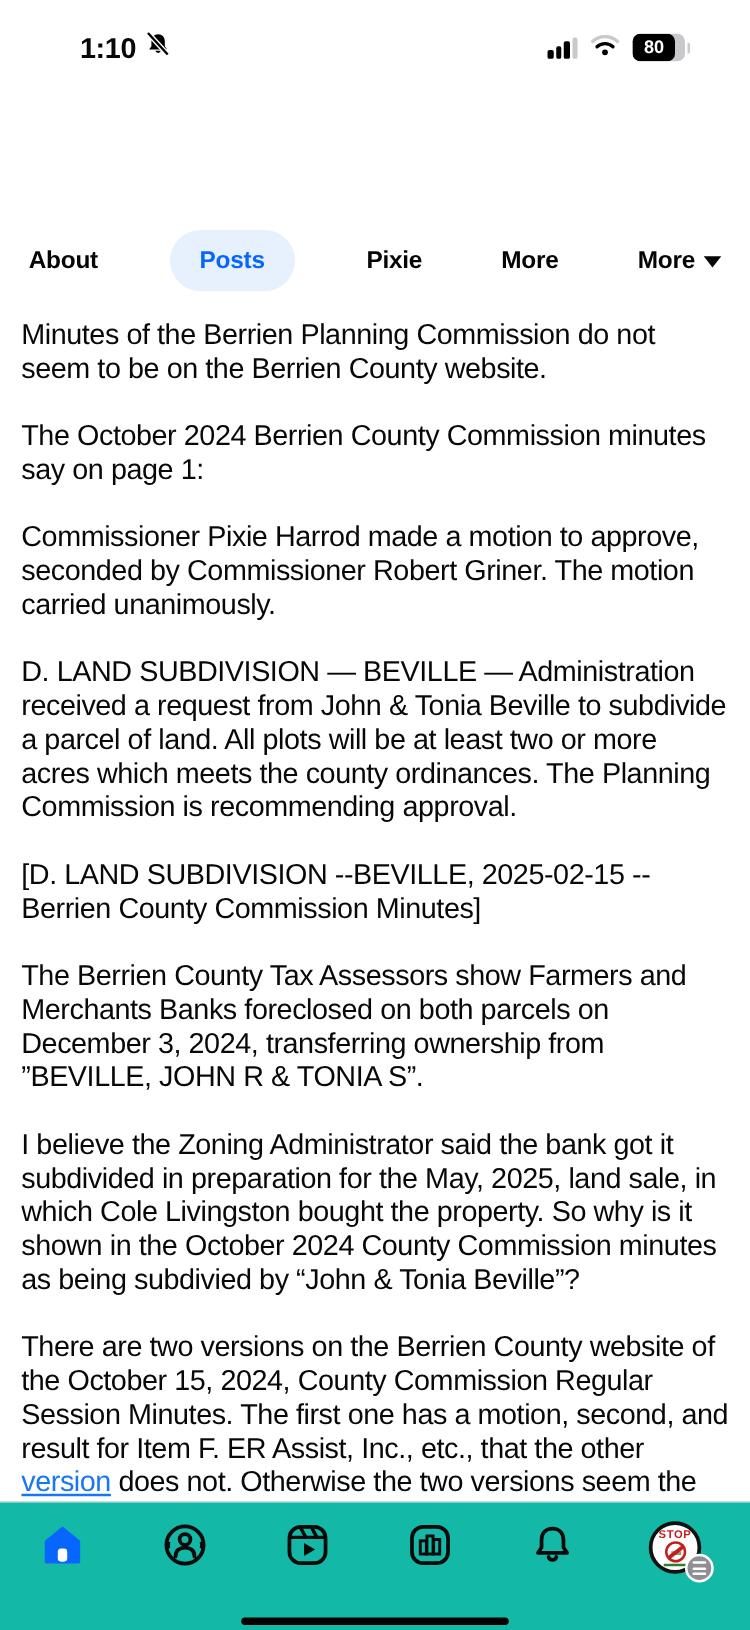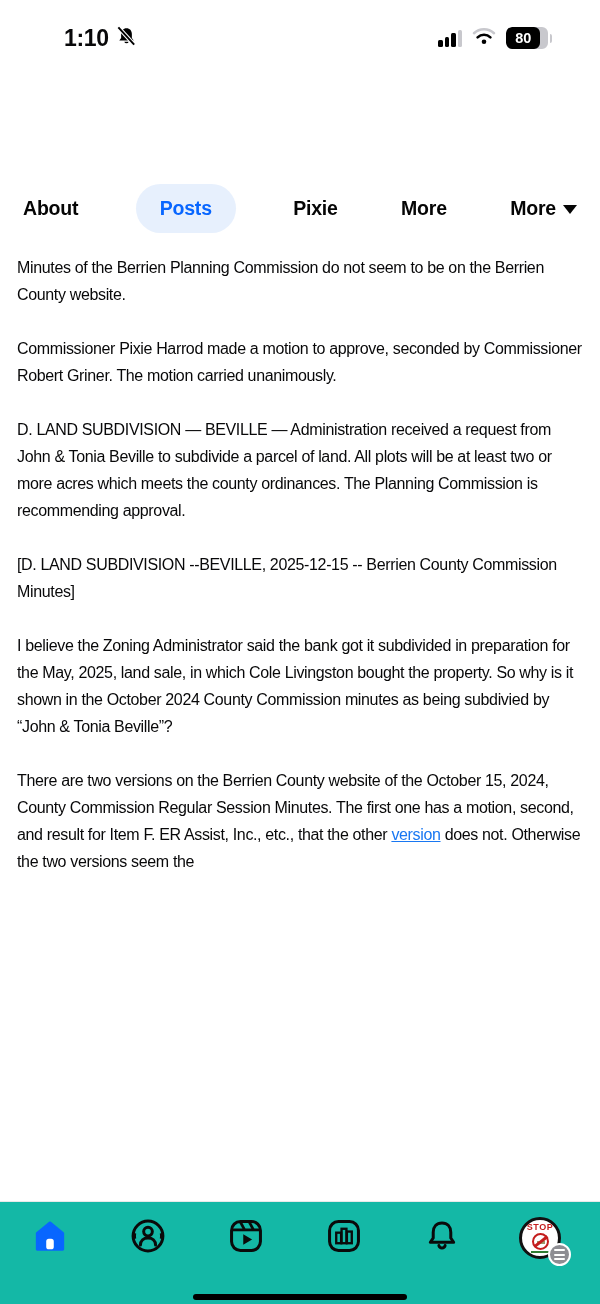--- a/index.html
+++ b/index.html
@@ -34,21 +34,21 @@
   .tabs { position:absolute; top:178px; left:0; right:0; height:60px; display:flex; align-items:center;
     justify-content:space-between; padding:0 17px; }
   .tab { font-size:19.5px; font-weight:700; color:#050505; letter-spacing:-0.2px; padding:13px 6px; cursor:pointer;
     display:flex; align-items:center; gap:7px; }
   .tab.active { background:#e7f0fd; color:#0866ff; border-radius:26px; padding:13px 24px; }
   .caret-down { width:0; height:0; border-left:7px solid transparent; border-right:7px solid transparent;
     border-top:9px solid #050505; margin-top:3px; }
 
   
   .content { position:absolute; top:254px; left:17px; width:566px; height:947px; overflow:hidden; }
-  .content p { font-size:16px; line-height:27px; letter-spacing:-0.35px; color:#080809; }
+  .content p { font-size:23px; line-height:27px; letter-spacing:-0.35px; color:#080809; }
   .content p + p { margin-top:27px; }
   .link { color:#1877f2; text-decoration:underline; cursor:pointer; }
 
   
   .bottom-nav { position:absolute; top:1201px; left:0; right:0; height:103px; background:#14b8a6;
     border-top:1px solid #e9e9e9; display:flex; justify-content:space-between; align-items:flex-start;
     padding:12px 36px 0 26px; }
   .nav-btn { width:48px; height:48px; display:flex; align-items:center; justify-content:center; cursor:pointer; position:relative; }
 
   
@@ -122,23 +122,25 @@
       <span>More</span>
     </div>
     <div class="tab">
       <span>More</span>
       <span class="caret-down"></span>
     </div>
   </div>
 
   <div class="content">
     <p>Minutes of the Berrien Planning Commission do not seem to be on the Berrien County website.</p>
+    <p>The October 2024 Berrien County Commission minutes say on page 1:</p>
     <p>Commissioner Pixie Harrod made a motion to approve, seconded by Commissioner Robert Griner. The motion carried unanimously.</p>
     <p>D. LAND SUBDIVISION — BEVILLE — Administration received a request from John &amp; Tonia Beville to subdivide a parcel of land. All plots will be at least two or more acres which meets the county ordinances. The Planning Commission is recommending approval.</p>
-    <p>[D. LAND SUBDIVISION --BEVILLE, 2025-12-15 -- Berrien County Commission Minutes]</p>
+    <p>[D. LAND SUBDIVISION --BEVILLE, 2025-02-15 -- Berrien County Commission Minutes]</p>
+    <p>The Berrien County Tax Assessors show Farmers and Merchants Banks foreclosed on both parcels on December 3, 2024, transferring ownership from ”BEVILLE, JOHN R &amp; TONIA S”.</p>
     <p>I believe the Zoning Administrator said the bank got it subdivided in preparation for the May, 2025, land sale, in which Cole Livingston bought the property. So why is it shown in the October 2024 County Commission minutes as being subdivied by “John &amp; Tonia Beville”?</p>
     <p><span>There are two versions on the Berrien County website of the October 15, 2024, County Commission Regular Session Minutes. The first one has a motion, second, and result for Item F. ER Assist, Inc., etc., that the other </span><span class="link">version</span><span> does not. Otherwise the two versions seem the</span></p>
   </div>
 
   <div class="bottom-nav">
     <div class="nav-btn">
       <span>
         <svg width="40" height="40" viewBox="0 0 36 36">
           <path d="M6.5 30 V15.6 L18 6.2 L29.5 15.6 V30 Z" fill="#0866ff" stroke="#0866ff" stroke-width="2.5" stroke-linejoin="round"></path>
           <rect x="14.6" y="20.5" width="6.8" height="9.5" rx="2.4" fill="#fff"></rect>

